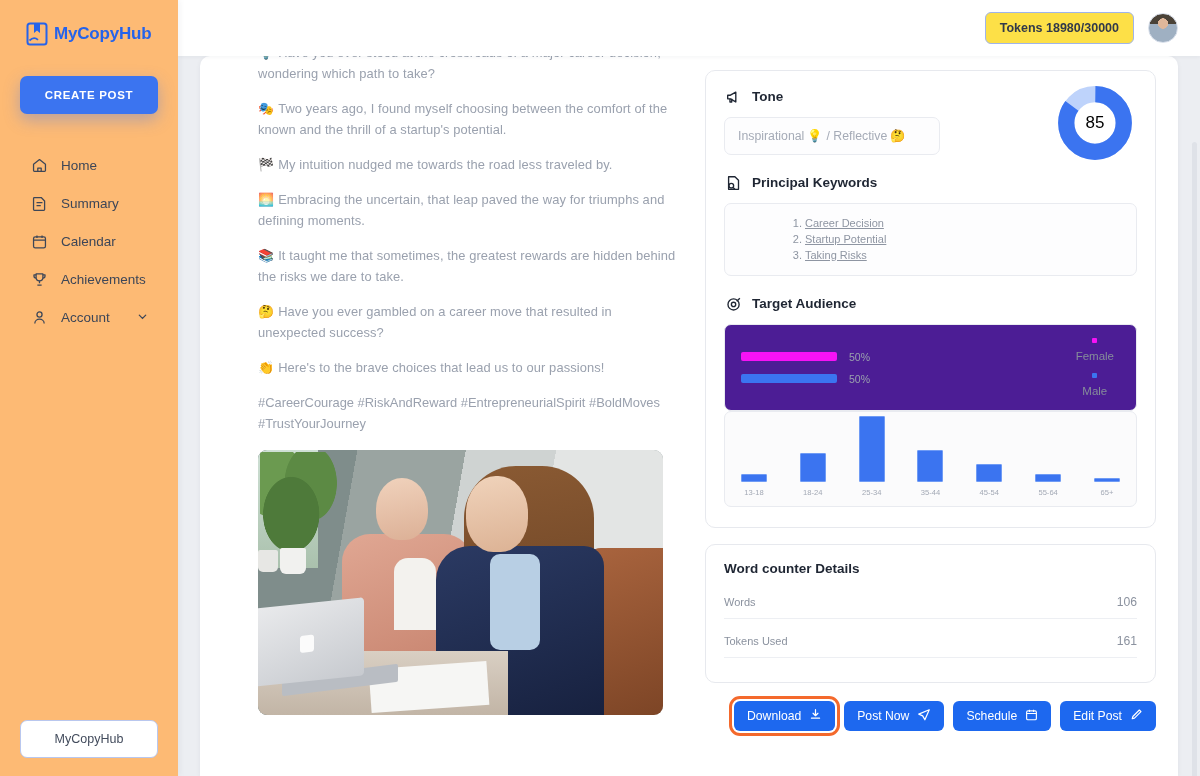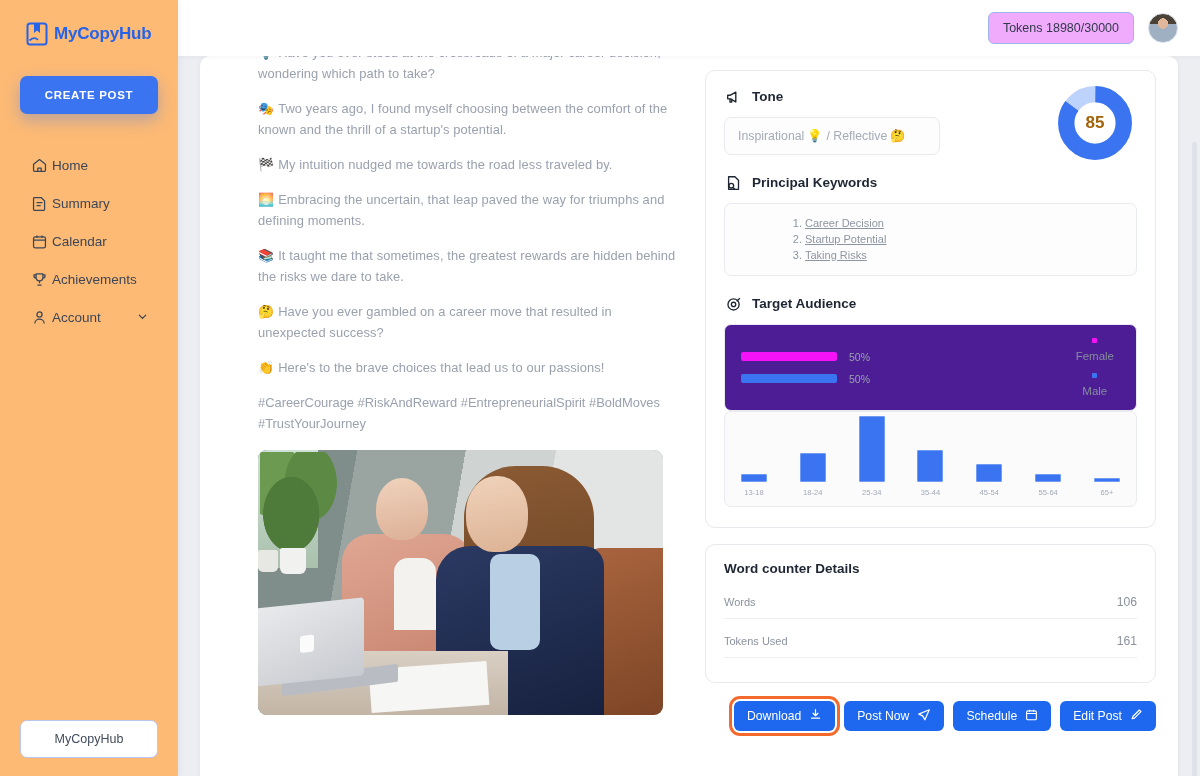--- a/index.html
+++ b/index.html
@@ -23,42 +23,42 @@
   .logo-text { font-size: 17px; font-weight: 700; color: #2563eb; letter-spacing: -.2px; }
   .create-post {
     margin: 30px 20px 0 20px; height: 38px; border-radius: 7px;
     background: #3b74f0; color: #fff; border: none;
     font-size: 11.5px; font-weight: 700; letter-spacing: .7px;
     box-shadow: 0 6px 16px rgba(59,116,240,.35);
     cursor: pointer; font-family: inherit;
   }
   .nav { margin-top: 32px; display: flex; flex-direction: column; }
   .nav-item {
-    display: flex; align-items: center; gap: 4px;
+    display: flex; align-items: center; gap: 13px;
     padding: 10px 0 10px 30px; color: #3d4657; font-size: 13.5px;
     cursor: pointer; position: relative;
   }
   .nav-item .ico { width: 18px; height: 18px; flex: 0 0 18px; display:flex; align-items:center; justify-content:center;}
   .nav-item .chev { margin-left: auto; margin-right: 30px; }
   .sidebar-foot { margin-top: auto; padding: 0 20px 18px 20px; }
   .foot-btn {
     width: 100%; height: 38px; border: 1px solid #b9c7ee; border-radius: 7px;
     background: #fff; color: #424b5c; font-size: 12.5px; font-family: inherit; cursor: pointer;
   }
 
   
   .right { flex: 1; height: 776px; display: flex; flex-direction: column; min-width: 0; }
   .topbar {
     height: 56px; background: #fff; display: flex; align-items: center;
     justify-content: flex-end; padding-right: 22px; gap: 14px; flex: 0 0 56px;
     box-shadow: 0 1px 4px rgba(20,30,60,.05); z-index: 4;
   }
   .tokens-pill {
     border: 1px solid #9fb4ea; border-radius: 6px; padding: 8px 14px;
-    font-size: 12.5px; color: #31394a; background: #f0abfc; cursor: pointer;
+    font-size: 12.5px; color: #31394a; background: #fde047; cursor: pointer; font-weight: bold;
   }
   .avatar {
     width: 30px; height: 30px; border-radius: 50%;
     background: radial-gradient(circle at 50% 34%, #e0b79a 0 22%, transparent 23%),
                 linear-gradient(180deg,#4a4237 0 34%, #9fb0c2 35% 100%);
     border: 1px solid #d7deea; cursor: pointer; overflow: hidden;
   }
   .stage { flex: 1; background: #eceef2; padding: 0 22px 0 22px; display: flex; min-height: 0; position: relative;}
   .panel {
     flex: 1; background: #fff; border-radius: 10px 10px 0 0;
@@ -119,21 +119,21 @@
   }
   .sec-head { display: flex; align-items: center; gap: 9px; margin-bottom: 11px; }
   .sec-head .ico { width: 19px; height: 19px; flex: 0 0 19px; display:flex; align-items:center; justify-content:center;}
   .sec-title { font-size: 13.5px; font-weight: 700; color: #1f2633; }
   .tone-box {
     border: 1px solid #e9ebf0; border-radius: 7px; background: #fdfdfe;
     padding: 11px 13px; font-size: 12.3px; color: #a5abb7; width: 216px;
   }
   .gauge { position: absolute; right: 22px; top: 14px; width: 76px; height: 76px; }
   .gauge-num { position: absolute; inset: 0; display: flex; align-items: center; justify-content: center;
-    font-size: 17px; font-weight: 700; color: #a16207; }
+    font-size: 17px; font-weight: 400; color: #000000; }
   .kw-box { border: 1px solid #e9ebf0; border-radius: 7px; background: #fdfdfe; padding: 11px 14px 12px 14px; }
   .kw-list { list-style: decimal; padding-left: 20px; }
   .kw-list li { font-size: 11px; color: #8e95a2; line-height: 16px; margin-left: 46px; }
   .kw-list li a { color: #8e95a2; text-decoration: underline; cursor: pointer; }
   .gender-box { border: 1px solid #e9ebf0; border-radius: 7px; background: #4c1d95;
     padding: 13px 16px; display: flex; align-items: center; }
   .gbars { flex: 1; }
   .gbar-row { display: flex; align-items: center; gap: 12px; margin-bottom: 10px; }
   .gbar-row:last-child { margin-bottom: 0; }
   .gbar-track { width: 96px; height: 9px; border-radius: 2px; background: transparent; }

